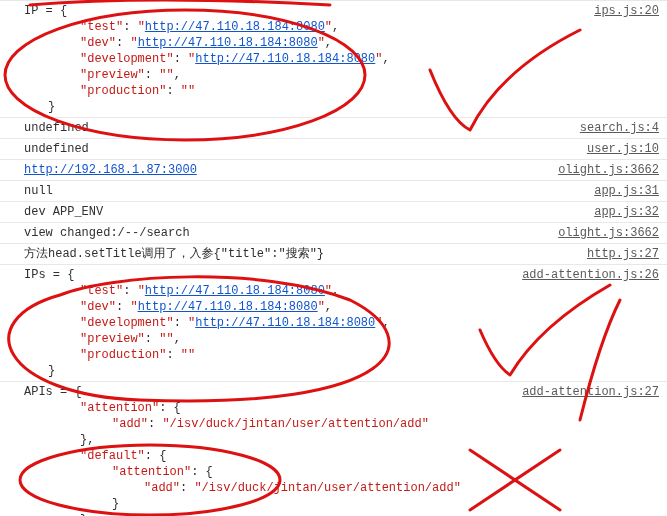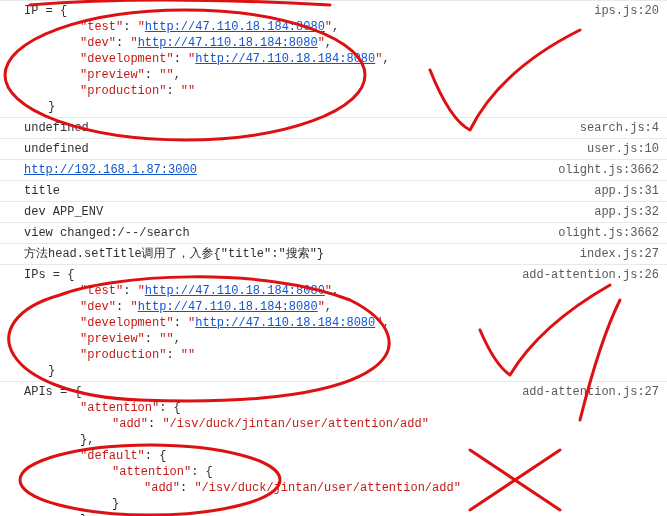--- a/index.html
+++ b/index.html
@@ -15,20 +15,21 @@
   .row {
     position: relative;
     border-top: 1px solid #e8e8e8;
     padding: 2px 8px 2px 24px;
     line-height: 16px;
     white-space: pre-wrap;
     word-break: break-all;
   }
   .link {
     color: #5a5a5a;
+    text-decoration: underline;
     float: right;
   }
   .str { color: #c41a16; }
   .plain { color: #303030; }
   .url { color: #1155cc; text-decoration: underline; }
   .ind1 { padding-left: 56px; display:block; }
   .ind2 { padding-left: 88px; display:block; }
   .ind3 { padding-left: 120px; display:block; }
   .close1 { padding-left: 24px; display:block; }
   .close2 { padding-left: 56px; display:block; }
@@ -40,24 +41,24 @@
   .anno path, .anno ellipse { stroke:#d11; stroke-width:3; fill:none; stroke-linecap:round; stroke-linejoin:round; }
 </style>
 </head>
 <body>
 
 <div id="log">
     <div class="row"><a class="link">ips.js:20</a><span class="plain">IP = {</span><span class="ind1"><span class="str">"test"</span><span class="plain">: </span><span class="str">"</span><a class="url">http://47.110.18.184:8080</a><span class="str">"</span><span class="plain">,</span></span><span class="ind1"><span class="str">"dev"</span><span class="plain">: </span><span class="str">"</span><a class="url">http://47.110.18.184:8080</a><span class="str">"</span><span class="plain">,</span></span><span class="ind1"><span class="str">"development"</span><span class="plain">: </span><span class="str">"</span><a class="url">http://47.110.18.184:8080</a><span class="str">"</span><span class="plain">,</span></span><span class="ind1"><span class="str">"preview"</span><span class="plain">: </span><span class="str">""</span><span class="plain">,</span></span><span class="ind1"><span class="str">"production"</span><span class="plain">: </span><span class="str">""</span></span><span class="close1 plain">}</span></div>
     <div class="row"><a class="link">search.js:4</a><span class="plain">undefined</span></div>
     <div class="row"><a class="link">user.js:10</a><span class="plain">undefined</span></div>
     <div class="row"><a class="link">olight.js:3662</a><a class="url">http://192.168.1.87:3000</a></div>
-    <div class="row"><a class="link">app.js:31</a><span class="plain">title</span></div>
+    <div class="row"><a class="link">app.js:31</a><span class="plain">null</span></div>
     <div class="row"><a class="link">app.js:32</a><span class="plain">dev APP_ENV</span></div>
     <div class="row"><a class="link">olight.js:3662</a><span class="plain">view changed:/--/search</span></div>
-    <div class="row"><a class="link">index.js:27</a><span class="plain">方法head.setTitle调用了，入参{"title":"搜索"}</span></div>
+    <div class="row"><a class="link">http.js:27</a><span class="plain">方法head.setTitle调用了，入参{"title":"搜索"}</span></div>
     <div class="row"><a class="link">add-attention.js:26</a><span class="plain">IPs = {</span><span class="ind1"><span class="str">"test"</span><span class="plain">: </span><span class="str">"</span><a class="url">http://47.110.18.184:8080</a><span class="str">"</span><span class="plain">,</span></span><span class="ind1"><span class="str">"dev"</span><span class="plain">: </span><span class="str">"</span><a class="url">http://47.110.18.184:8080</a><span class="str">"</span><span class="plain">,</span></span><span class="ind1"><span class="str">"development"</span><span class="plain">: </span><span class="str">"</span><a class="url">http://47.110.18.184:8080</a><span class="str">"</span><span class="plain">,</span></span><span class="ind1"><span class="str">"preview"</span><span class="plain">: </span><span class="str">""</span><span class="plain">,</span></span><span class="ind1"><span class="str">"production"</span><span class="plain">: </span><span class="str">""</span></span><span class="close1 plain">}</span></div>
     <div class="row"><a class="link">add-attention.js:27</a><span class="plain">APIs = {</span><span class="ind1"><span class="str">"attention"</span><span class="plain">: {</span></span><span class="ind2"><span class="str">"add"</span><span class="plain">: </span><span class="str">"/isv/duck/jintan/user/attention/add"</span></span><span class="close2 plain">},</span><span class="ind1"><span class="str">"default"</span><span class="plain">: {</span></span><span class="ind2"><span class="str">"attention"</span><span class="plain">: {</span></span><span class="ind3"><span class="str">"add"</span><span class="plain">: </span><span class="str">"/isv/duck/jintan/user/attention/add"</span></span><span class="close3 plain">}</span><span class="close2 plain">}</span></div>
   </div>
 
 <div class="anno">
 <svg viewBox="0 0 667 516">
 
   <ellipse cx="185" cy="75" rx="180" ry="65"></ellipse>
 
   <path d="M430 70 q20 50 40 60 q30 -60 110 -100"></path>

